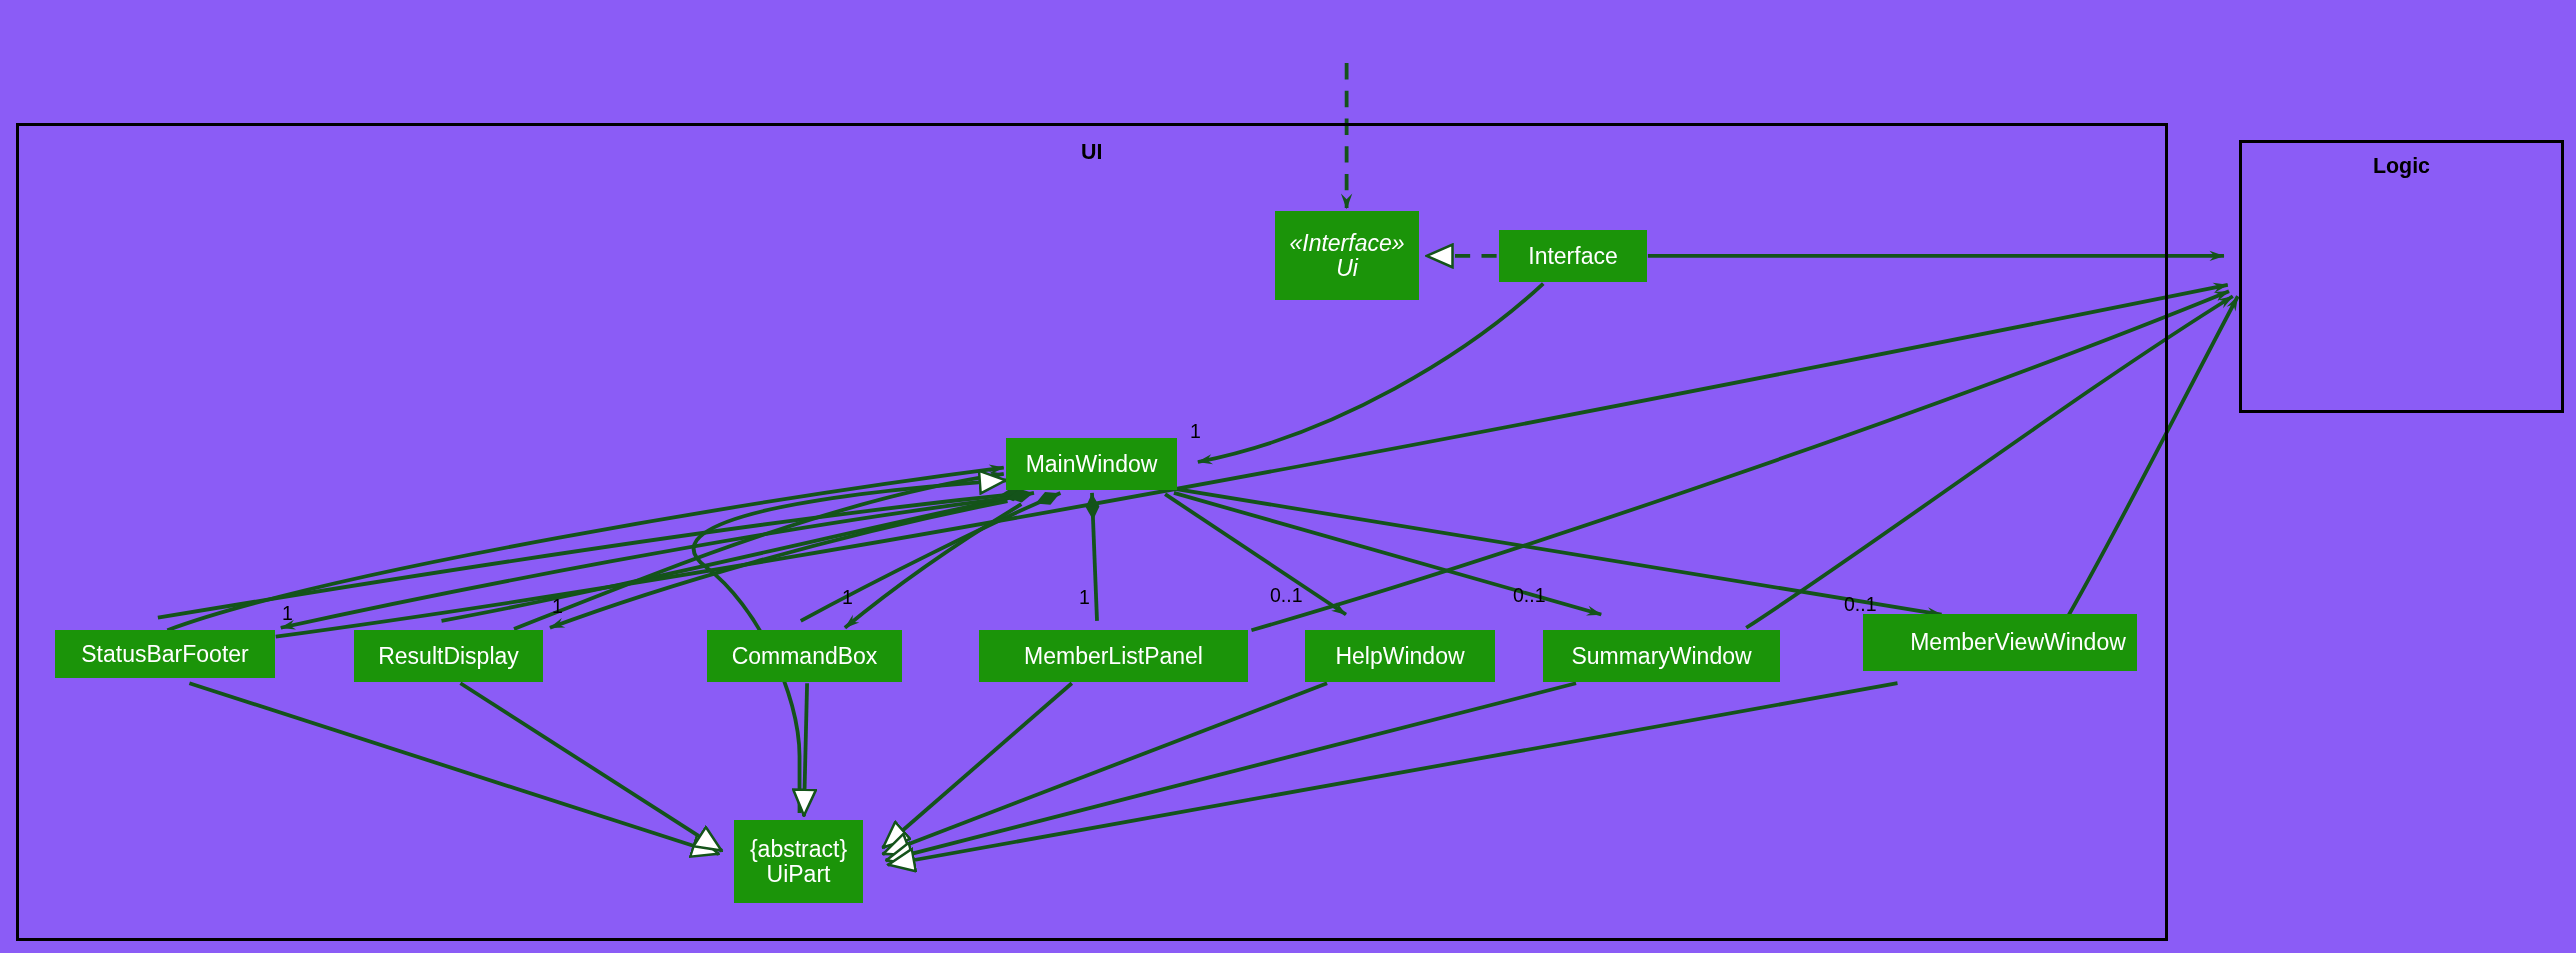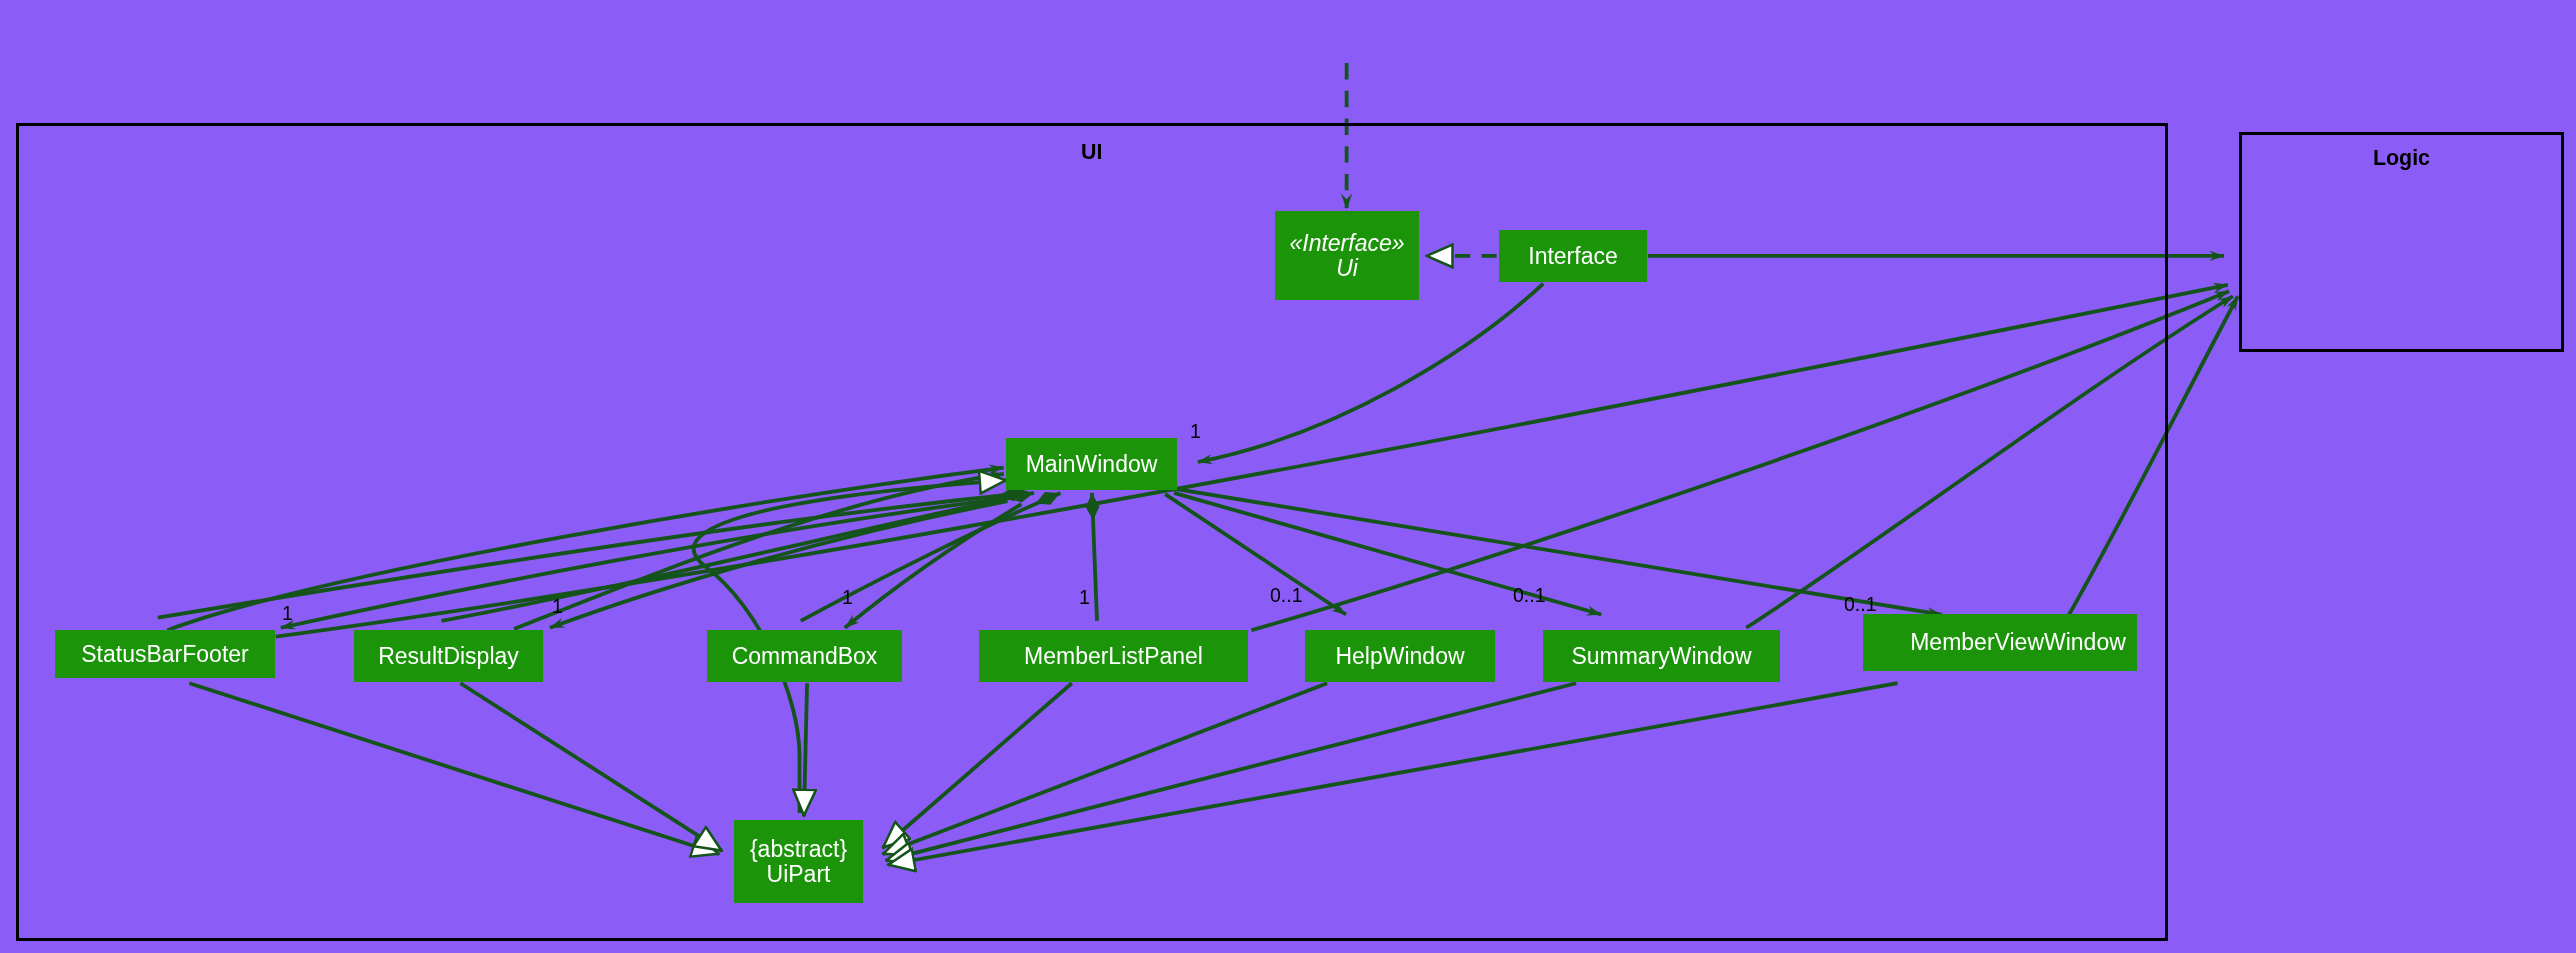--- a/index.html
+++ b/index.html
@@ -132,21 +132,21 @@
       <path d="M2770,996 C2980,860 3300,620 3542,470" marker-end="url(#openArrow)"></path>
       <path d="M3270,996 C3350,860 3470,620 3550,470" marker-end="url(#openArrow)"></path>
 
     </g>
   </svg>
 
   <div class="pkg" style="left:15.8px; top:123px; width:2152px; height:818px;">
     <div class="pkg-title" style="top:14px;">UI</div>
   </div>
 
-  <div class="pkg" style="left:2239px; top:132px; width:325px; height:220px;">
+  <div class="pkg" style="left:2239px; top:140px; width:325px; height:273px;">
     <div class="pkg-title" style="top:11.3px;">Logic</div>
   </div>
 
   <div class="cls" style="left:1275px; top:211px; width:144px; height:89px;">
     <span class="stereo">«Interface»</span>
     <span class="iname-italic">Ui</span>
   </div>
 
   <div class="cls" style="left:1499px; top:230px; width:148px; height:52px;">
     <span>Interface</span>

